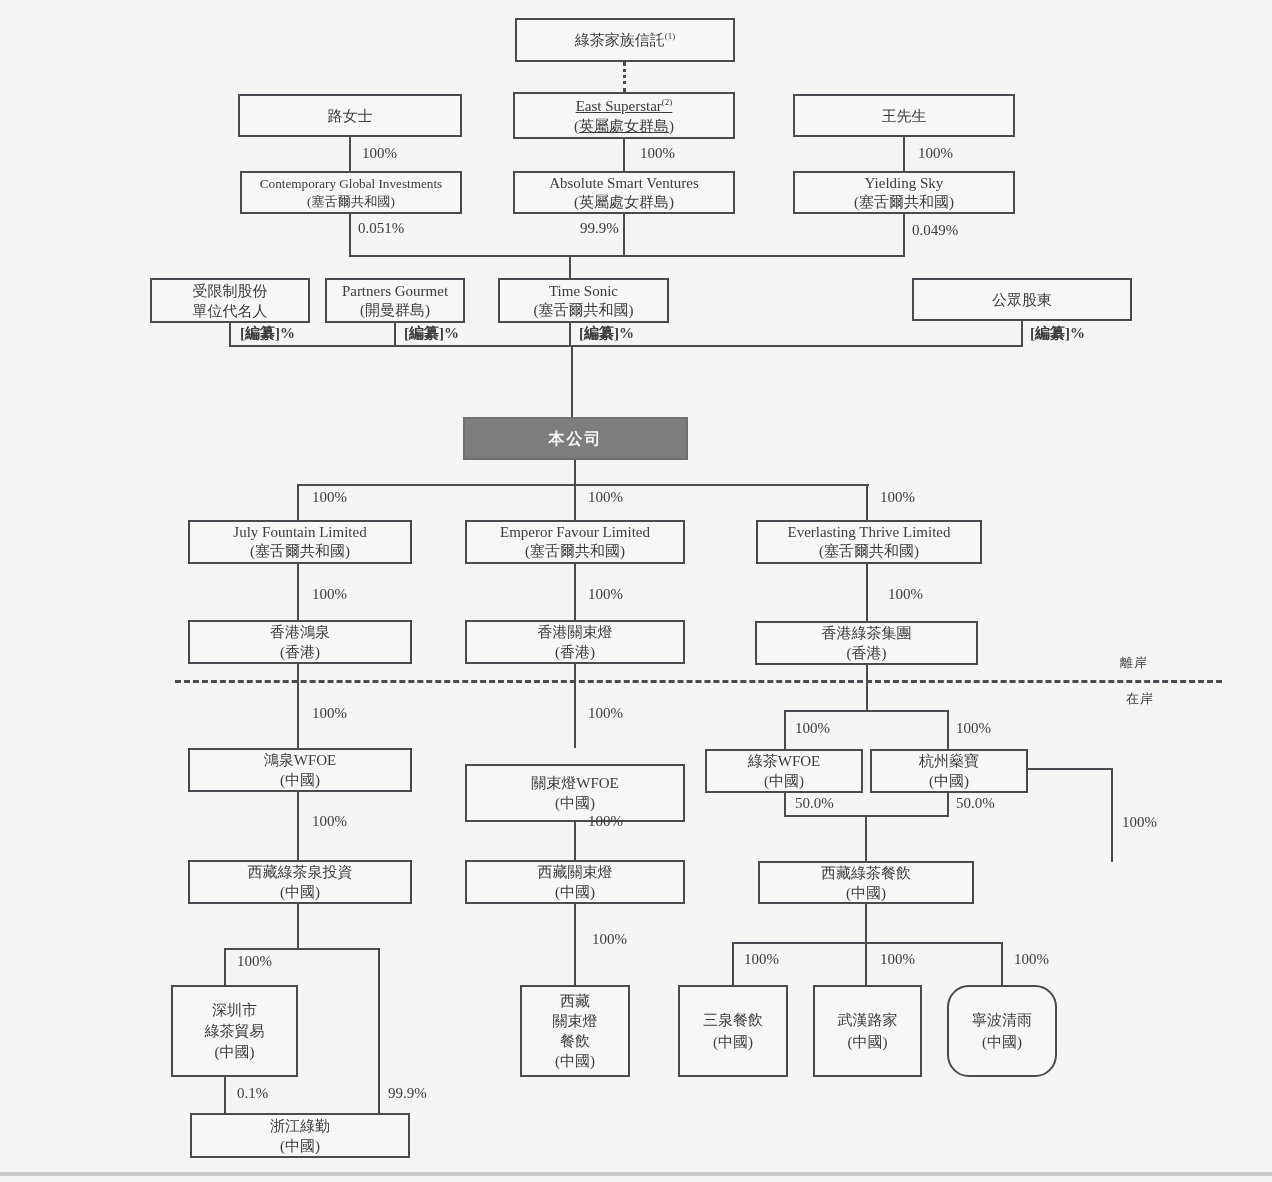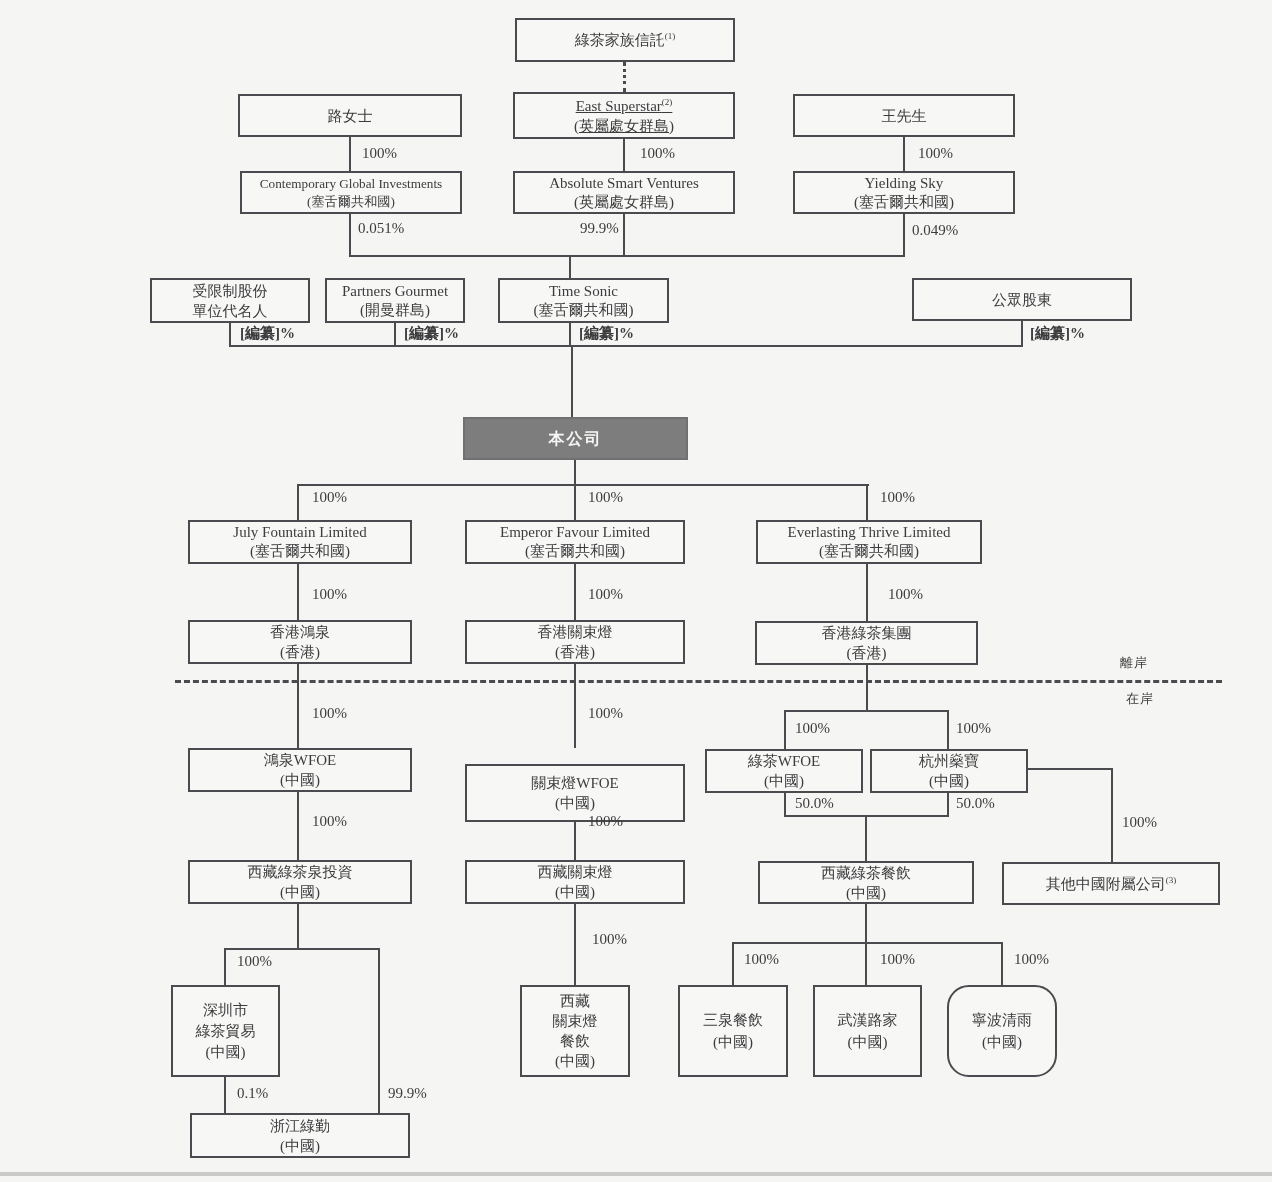--- a/index.html
+++ b/index.html
@@ -193,25 +193,22 @@
     <div class="nm">(中國)</div>
   </div>
   <div class="n" style="left:465px;top:860px;width:220px;height:44px;line-height:20px;">
     <div class="nm">西藏關束燈</div>
     <div class="nm">(中國)</div>
   </div>
   <div class="n" style="left:758px;top:861px;width:216px;height:43px;line-height:20px;">
     <div class="nm">西藏綠茶餐飲</div>
     <div class="nm">(中國)</div>
   </div>
-  <div class="n" style="left:1002px;top:862px;width:218px;height:43px;">
-    <div class="nm"><span>其他中國附屬公司</span><sup>(3)</sup></div>
-  </div>
-
-  <div class="n" style="left:171px;top:985px;width:109px;height:92px;line-height:21px;">
+
+  <div class="n" style="left:171px;top:985px;width:127px;height:92px;line-height:21px;">
     <div class="nm">深圳市
 綠茶貿易</div>
     <div class="nm">(中國)</div>
   </div>
   <div class="n" style="left:520px;top:985px;width:110px;height:92px;line-height:20px;">
     <div class="nm">西藏
 關束燈
 餐飲</div>
     <div class="nm">(中國)</div>
   </div>

